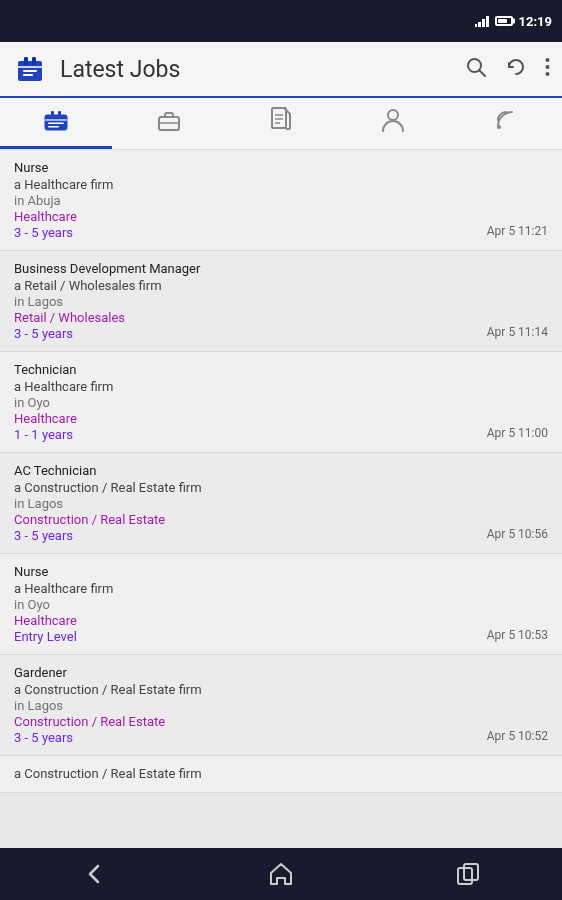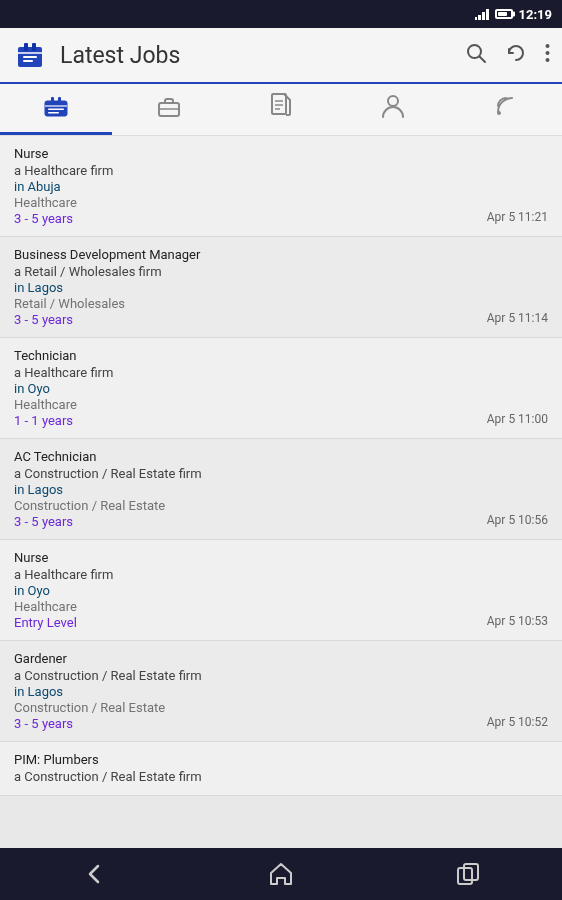--- a/index.html
+++ b/index.html
@@ -8,21 +8,21 @@
       height: 900px;
       background: #e8e8e8;
       font-family: 'Roboto', Arial, sans-serif;
       overflow: hidden;
       position: relative;
     }
 
     
     .status-bar {
       width: 100%;
-      height: 28px;
+      height: 42px;
       background: #1a1a2e;
       display: flex;
       align-items: center;
       justify-content: flex-end;
       padding: 0 10px;
     }
     .status-bar-right {
       display: flex;
       align-items: center;
       gap: 6px;
@@ -158,26 +158,26 @@
       font-weight: 400;
       margin-bottom: 2px;
     }
     .job-company {
       font-size: 13px;
       color: #444;
       margin-bottom: 1px;
     }
     .job-location {
       font-size: 13px;
-      color: #0c4a6e;
+      color: #737373;
       margin-bottom: 1px;
     }
     .job-category {
       font-size: 13px;
-      color: #737373;
+      color: #a21caf;
       margin-bottom: 1px;
     }
     .job-experience {
       font-size: 13px;
       color: #6d28d9;
     }
     .job-meta {
       position: absolute;
       right: 14px;
       bottom: 12px;
@@ -353,21 +353,20 @@
     </div>
     <div class="job-item">
       <div class="job-title">Gardener</div>
       <div class="job-company">a Construction / Real Estate firm</div>
       <div class="job-location">in Lagos</div>
       <div class="job-category">Construction / Real Estate</div>
       <div class="job-experience">3 - 5 years</div>
       <div class="job-meta">Apr 5  10:52</div>
     </div>
     <div class="job-item">
-      <div class="job-title">PIM: Plumbers</div>
       <div class="job-company">a Construction / Real Estate firm</div>
     </div>
   </div>
 
 <div class="bottom-nav">
   <div class="nav-btn">
     <svg width="28" height="28" viewBox="0 0 28 28" fill="none">
       <polyline points="18,6 10,14 18,22" stroke="#ccc" stroke-width="2.5" fill="none" stroke-linecap="round" stroke-linejoin="round"></polyline>
     </svg>
   </div>

